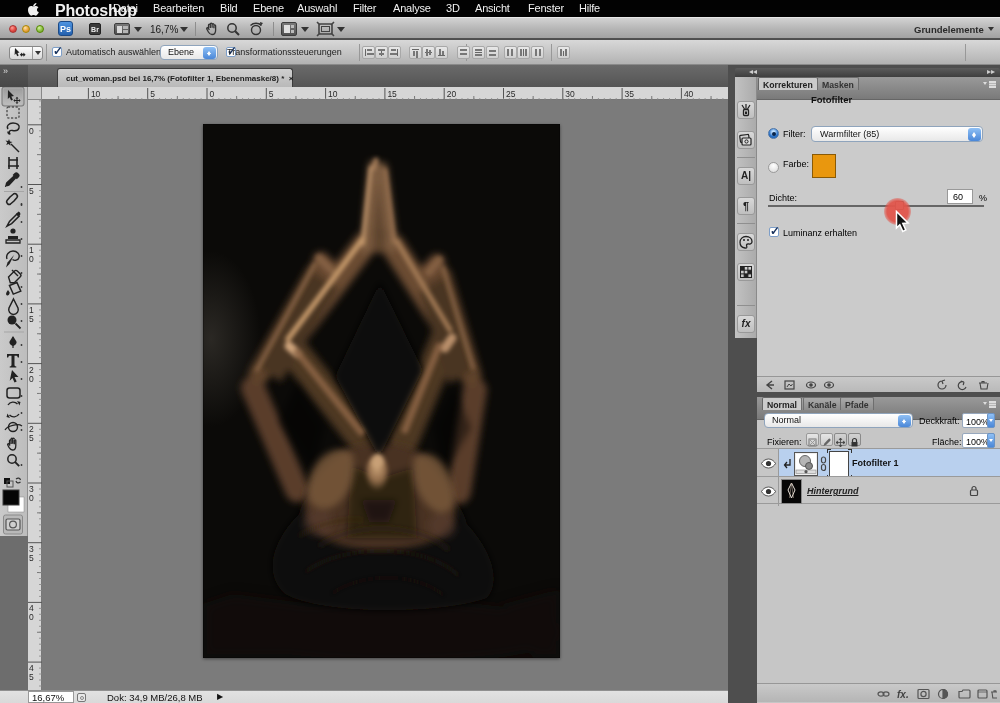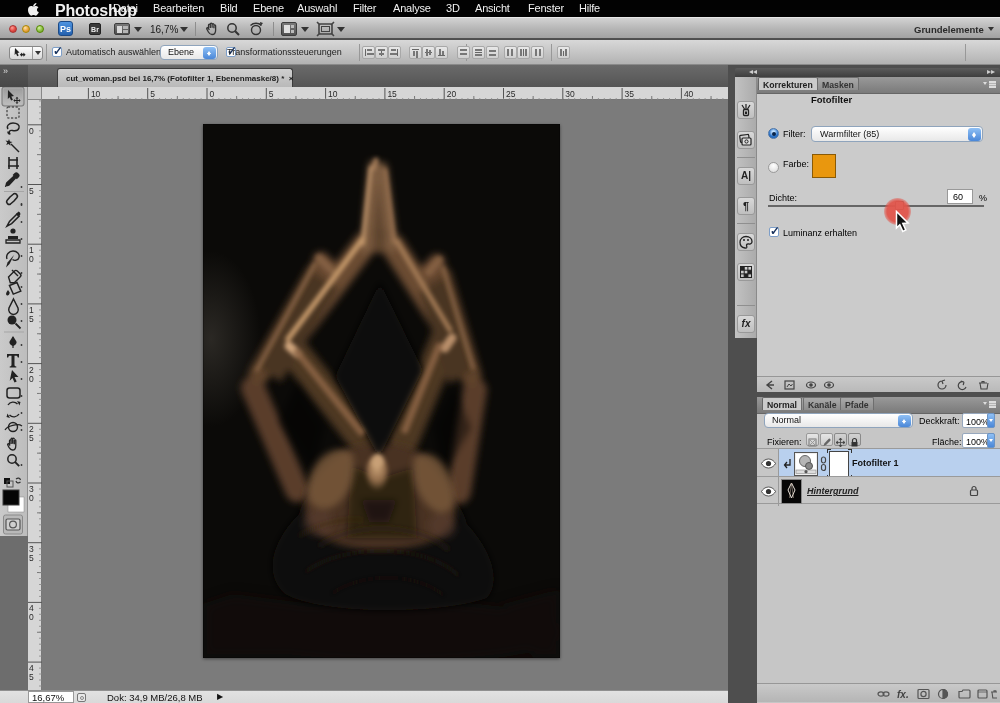--- a/index.html
+++ b/index.html
@@ -37,21 +37,21 @@
 #photo { position:absolute; left:161px; top:24px; width:357px; height:534px; background:#0a0908; box-shadow:0 1px 3px rgba(0,0,0,.45); }
 #statusbar { left:0; top:690px; width:728px; height:26px; background:linear-gradient(#e2e2e2,#cfcfcf); border-top:1px solid #909090; font-size:9.5px; color:#111; }
 
 
 #dock { left:728px; top:65px; width:272px; height:638px; background:#4e4e4e; }
 #dockhdr { position:absolute; left:7px; top:3px; width:265px; height:9px; font-size:8px; background:linear-gradient(#5c5c5c,#3e3e3e); border-radius:2px 2px 0 0; color:#cfcfcf; }
 #iconstrip { position:absolute; left:7px; top:12px; width:22px; height:261px; background:linear-gradient(90deg,#c2c2c2,#ababab); border-right:1px solid #8a8a8a; }
 .dockicon { position:absolute; left:2px; width:18px; height:18px; background:linear-gradient(#d8d8d8,#bfbfbf); border:1px solid #999; border-radius:3px; color:#222; text-align:center; }
 #adjpanel { position:absolute; left:29px; top:12px; width:243px; height:315px; background:#cbcbcb; }
 #layerspanel { position:absolute; left:29px; top:332px; width:243px; height:306px; background:#c6c6c6; }
-.ptabbar { position:absolute; left:0; top:0; width:100%; height:17px; background:linear-gradient(#999,#7a7a7a); border-bottom:1px solid #666; }
+.ptabbar { position:absolute; left:0; top:0; width:100%; height:23px; background:linear-gradient(#999,#7a7a7a); border-bottom:1px solid #666; }
 .ptab { position:absolute; top:0; height:13px; font-size:8.7px; font-weight:bold; color:#222; padding:1.5px 4px 0 4px; }
 .ptab.sel { background:#cbcbcb; border:1px solid #666; border-bottom:none; border-radius:2px 2px 0 0; }
 .ptab.uns { background:linear-gradient(#a9a9a9,#8d8d8d); border:1px solid #6e6e6e; border-bottom:none; border-radius:2px 2px 0 0; color:#333; }
 
 
 .aqua { position:absolute; background:linear-gradient(#fff,#e8e8e8); border:1px solid #8fa4bc; border-radius:4px; font-size:9px; color:#111; }
 .stepper { position:absolute; right:1px; top:1px; width:13px; background:linear-gradient(#8fc0f5,#4a87d8); border-radius:3px; color:#fff; }
 .stepper:before { content:""; position:absolute; left:3.5px; top:1.5px; border:2.8px solid transparent; border-bottom:3.2px solid #fff; }
 .stepper:after { content:""; position:absolute; left:3.5px; bottom:1.5px; border:2.8px solid transparent; border-top:3.2px solid #fff; }
 .radio { position:absolute; width:11px; height:11px; border-radius:50%; }

